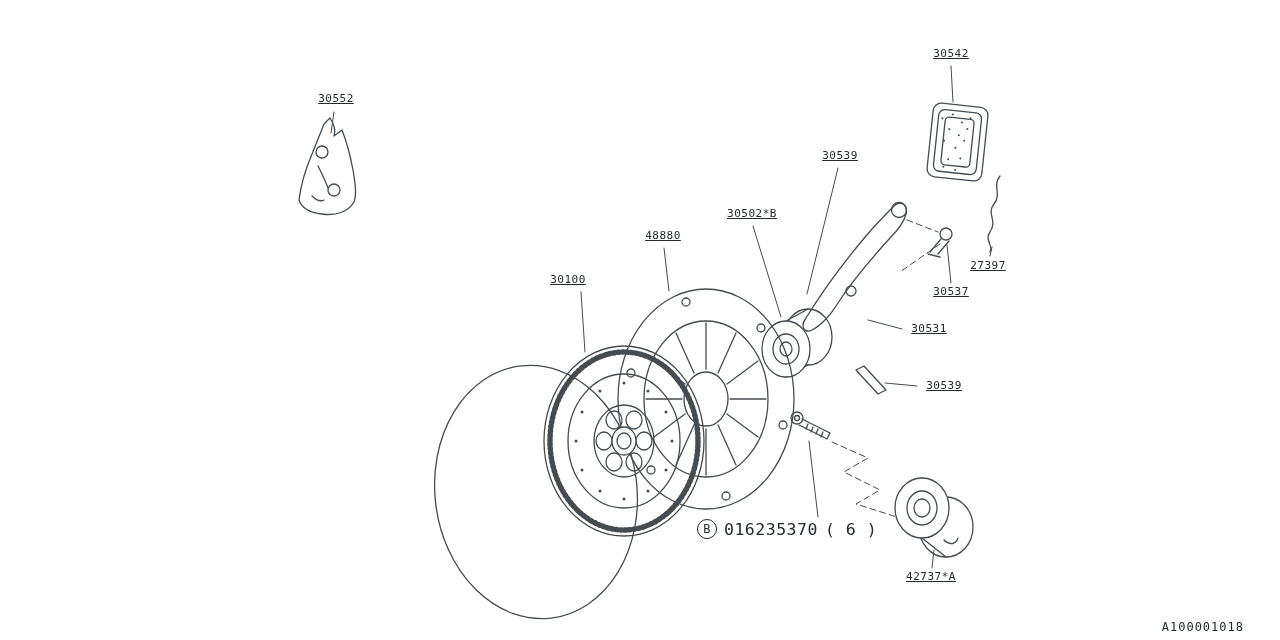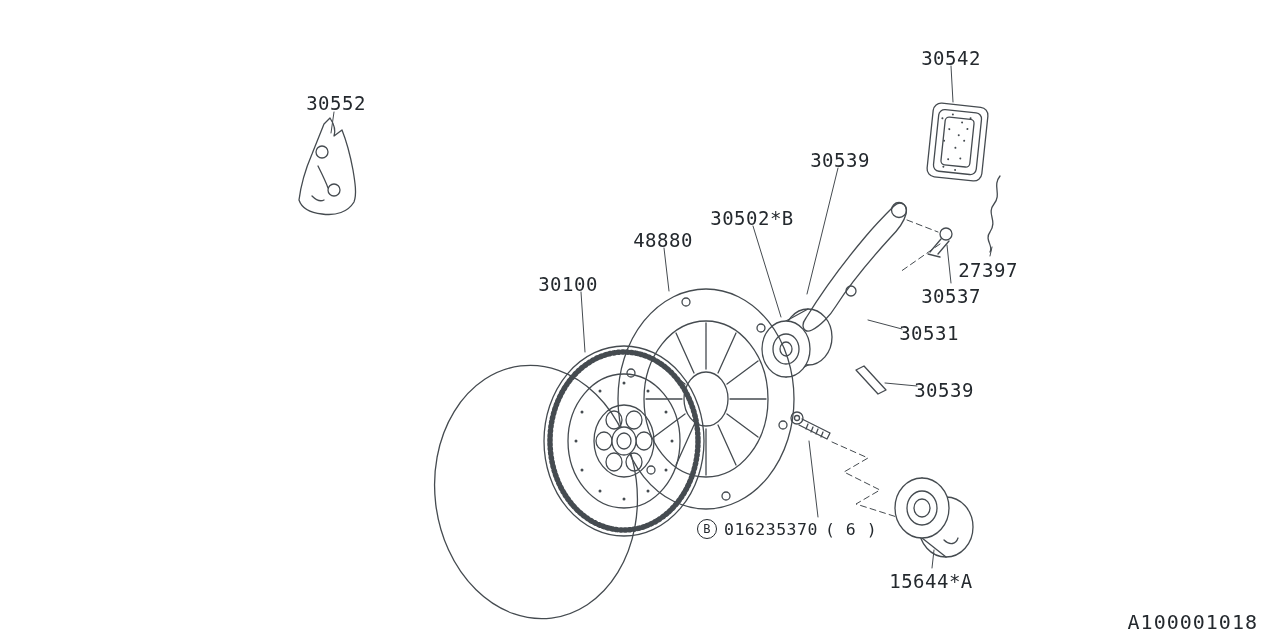--- a/index.html
+++ b/index.html
@@ -6,35 +6,36 @@
   body{
     width:1280px;height:640px;position:relative;overflow:hidden;
     background:#ffffff;
     font-family:"DejaVu Sans Mono","Liberation Mono",monospace;
     color:#24292e;
   }
   .stage{position:absolute;inset:0;}
   svg.drawing{position:absolute;left:0;top:0;}
   .lbl{
     position:absolute;transform:translateX(-50%);
-    font-size:19px;letter-spacing:.5px;white-space:nowrap;
+    font-size:11px;letter-spacing:.5px;white-space:nowrap;
     user-select:none;
+    text-decoration:underline;
   }
   .bolt-lbl{
     position:absolute;display:flex;align-items:center;gap:7px;
     font-size:16.5px;letter-spacing:.5px;white-space:nowrap;
   }
   .circ{
     display:inline-flex;align-items:center;justify-content:center;
     width:18px;height:18px;border:1.4px solid #24292e;border-radius:50%;
     font-size:12px;line-height:1;flex:0 0 auto;
   }
   .doc-id{
-    position:absolute;right:22px;bottom:6px;
-    font-size:20px;letter-spacing:1px;
+    position:absolute;right:36px;bottom:6px;
+    font-size:12px;letter-spacing:1px;
   }
 </style>
 </head>
 <body>
 
 <div class="stage">
 
   <svg class="drawing" width="1280" height="640" viewBox="0 0 1280 640" fill="none" stroke="#454b50" stroke-width="1.3" stroke-linecap="round" stroke-linejoin="round">
 
     <g stroke-width="1">
@@ -181,21 +182,21 @@
   <div class="lbl" style="left:336px;top:92px">30552</div>
   <div class="lbl" style="left:951px;top:47px">30542</div>
   <div class="lbl" style="left:840px;top:149px">30539</div>
   <div class="lbl" style="left:752px;top:207px">30502*B</div>
   <div class="lbl" style="left:663px;top:229px">48880</div>
   <div class="lbl" style="left:568px;top:273px">30100</div>
   <div class="lbl" style="left:988px;top:259px">27397</div>
   <div class="lbl" style="left:951px;top:285px">30537</div>
   <div class="lbl" style="left:929px;top:322px">30531</div>
   <div class="lbl" style="left:944px;top:379px">30539</div>
-  <div class="lbl" style="left:931px;top:570px">15644*A</div>
+  <div class="lbl" style="left:931px;top:570px">42737*A</div>
 
   <div class="bolt-lbl" style="left:697px;top:519px">
     <span class="circ">B</span>
     <span>016235370</span>
     <span>( 6  )</span>
   </div>
 
   <div class="doc-id">A100001018</div>
 
 </div>

